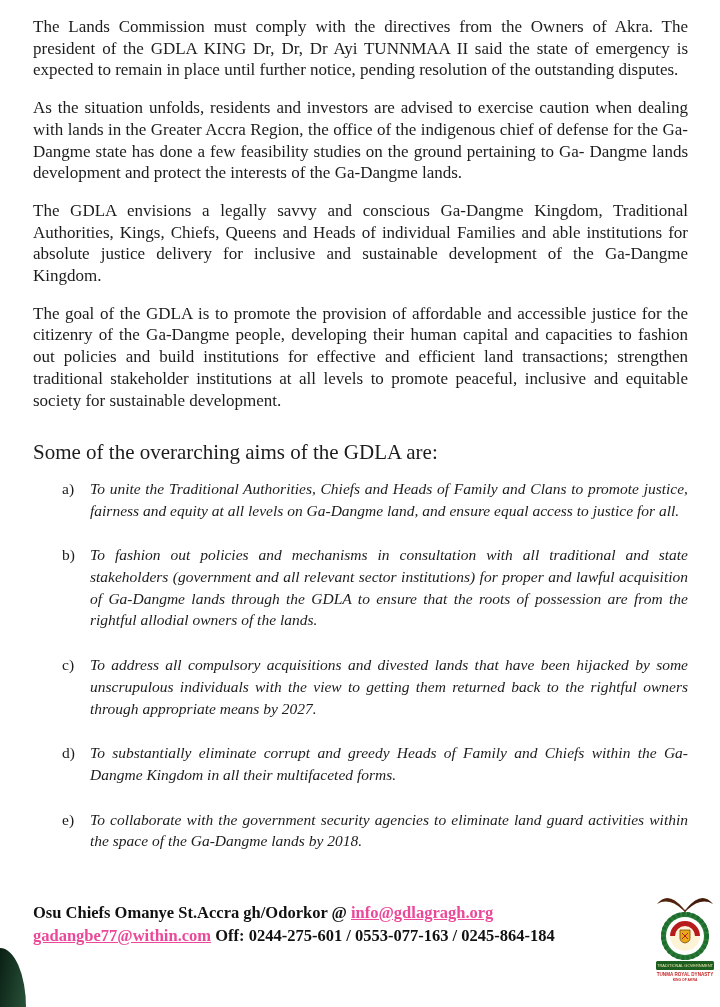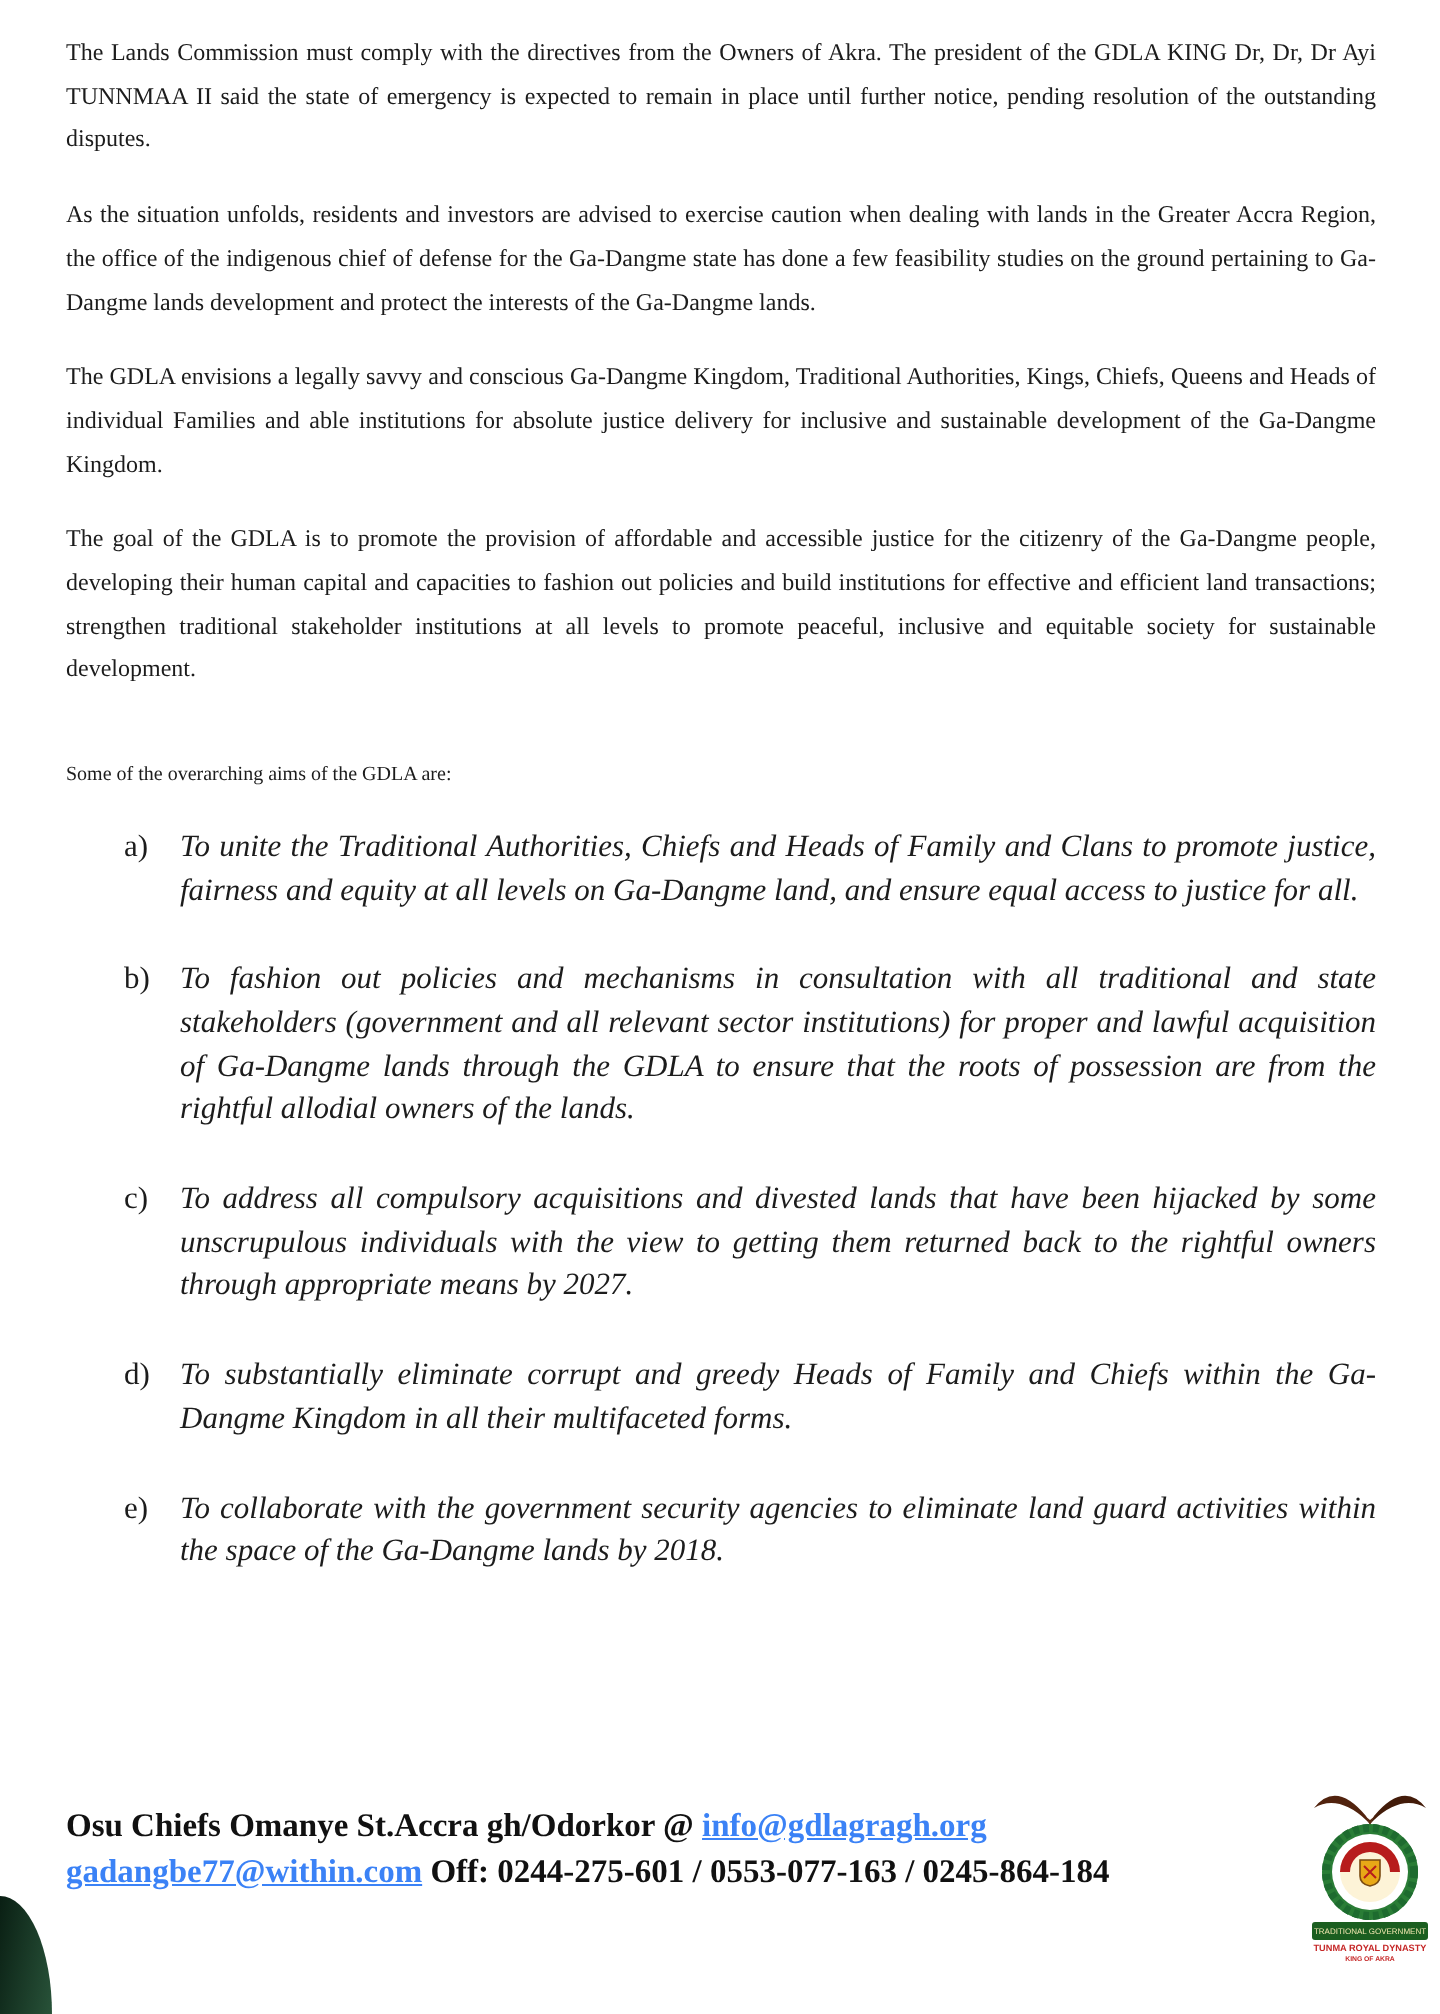--- a/index.html
+++ b/index.html
@@ -8,43 +8,43 @@
     width:720px;height:1007px;
     margin:0 auto;
     background:#ffffff;
     overflow:hidden;
     font-family:"Liberation Serif","DejaVu Serif",serif;
     color:#1c1c1c;
   }
   .content{padding:16px 32px 0 33px;}
   p.para{
     margin:0 0 16px 0;
-    font-size:12px;line-height:21.7px;
+    font-size:17px;line-height:21.7px;
     text-align:justify;
   }
   .aims-heading{
     margin:31px 0 0 0;
-    font-size:10px;line-height:21.7px;
+    font-size:21px;line-height:21.7px;
   }
   .aims{margin-top:14px;}
   .aim{
     display:flex;
     margin-bottom:23px;
     font-size:15.5px;line-height:21.7px;
   }
   .aim-marker{flex:none;width:28px;margin-left:29px;}
   .aim-text{flex:1;text-align:justify;font-style:italic;}
   .footer{
     position:absolute;left:33px;top:901px;width:615px;
     font-weight:bold;
     font-size:16.5px;line-height:23px;
     color:#111111;
   }
   .footer a{
-    color:#3b82f6;
+    color:#ec4899;
     text-decoration:underline;
     font-weight:bold;
   }
   .crest{
     position:absolute;left:654px;top:889px;width:62px;height:94px;
   }
   .corner-decor{
     position:absolute;left:-26px;top:948px;width:52px;height:118px;
     border-radius:50%;
     background:linear-gradient(100deg,#06190f 30%,#2e5c40 95%);

